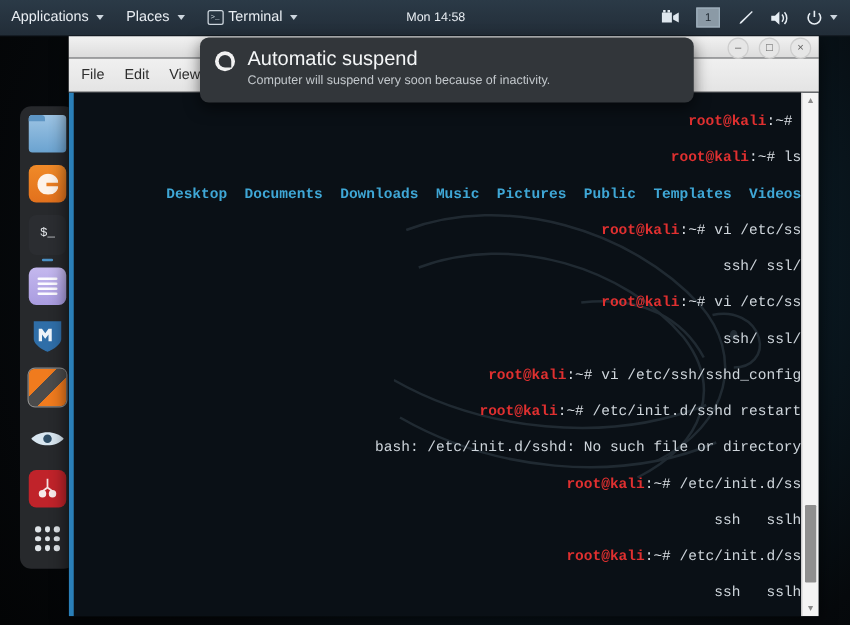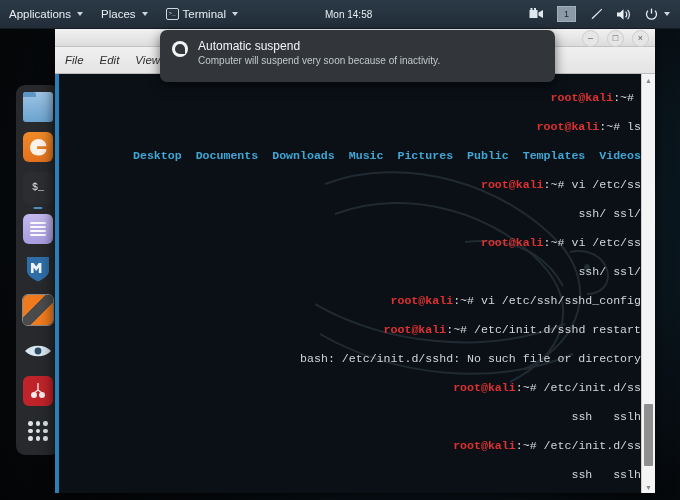--- a/index.html
+++ b/index.html
@@ -97,21 +97,21 @@
     height:18px;background:linear-gradient(#f3f3f3,#dcdcdc);
     border-bottom:1px solid #c2c2c2;position:relative;
   }
   .win-ctrls{position:absolute;right:6px;top:2px;display:flex;gap:8px;}
   .wbtn{width:15px;height:15px;border-radius:50%;background:#e6e6e6;border:1px solid #cdcdcd;
     display:flex;align-items:center;justify-content:center;color:#5c5c5c;font-size:9px;line-height:1;cursor:default;}
   .term-menu{
     height:26px;background:linear-gradient(#f0f0f0,#e4e4e4);border-bottom:1px solid #bdbdbd;
     display:flex;align-items:center;padding-left:10px;gap:16px;color:#2e2e2e;font-size:11.5px;
   }
-  .term-menu span{cursor:default;font-style:italic;}
+  .term-menu span{cursor:default;}
   .term-body{
     flex:1;position:relative;background:#0a1016;display:flex;overflow:hidden;
   }
   .term-left-edge{width:4px;background:#2a7fb8;}
   .term-text{
     flex:1;position:relative;
     font-family:"Liberation Mono","DejaVu Sans Mono",monospace;
     font-size:11.6px;line-height:14.52px;
     color:#cfd6dc;
     padding:2px 0 0 1px;
@@ -143,21 +143,21 @@
     display:flex;align-items:flex-start;padding:9px 12px;box-sizing:border-box;gap:10px;
     z-index:80;
   }
   .notif-icon{
     width:16px;height:16px;border-radius:50%;background:#f2f2f2;flex:none;margin-top:2px;
     display:flex;align-items:center;justify-content:center;position:relative;
   }
   .notif-icon::after{content:"";position:absolute;left:3px;top:3px;width:10px;height:10px;
     background:#32363a;border-radius:50% 50% 0 50%;}
   .notif-txt{display:flex;flex-direction:column;gap:2px;}
-  .notif-title{color:#f4f6f7;font-size:12px;}
+  .notif-title{color:#f4f6f7;font-size:16px;}
   .notif-body{color:#c3c8cc;font-size:10px;}
 </style>
 </head>
 <body>
 
 <div id="root">
 
   <div class="wallpaper">
     <svg width="680" height="500" style="position:absolute;left:0;top:0;opacity:.22">
       <g fill="none" stroke="#7fa7bd" stroke-width="1.1" opacity=".55">

